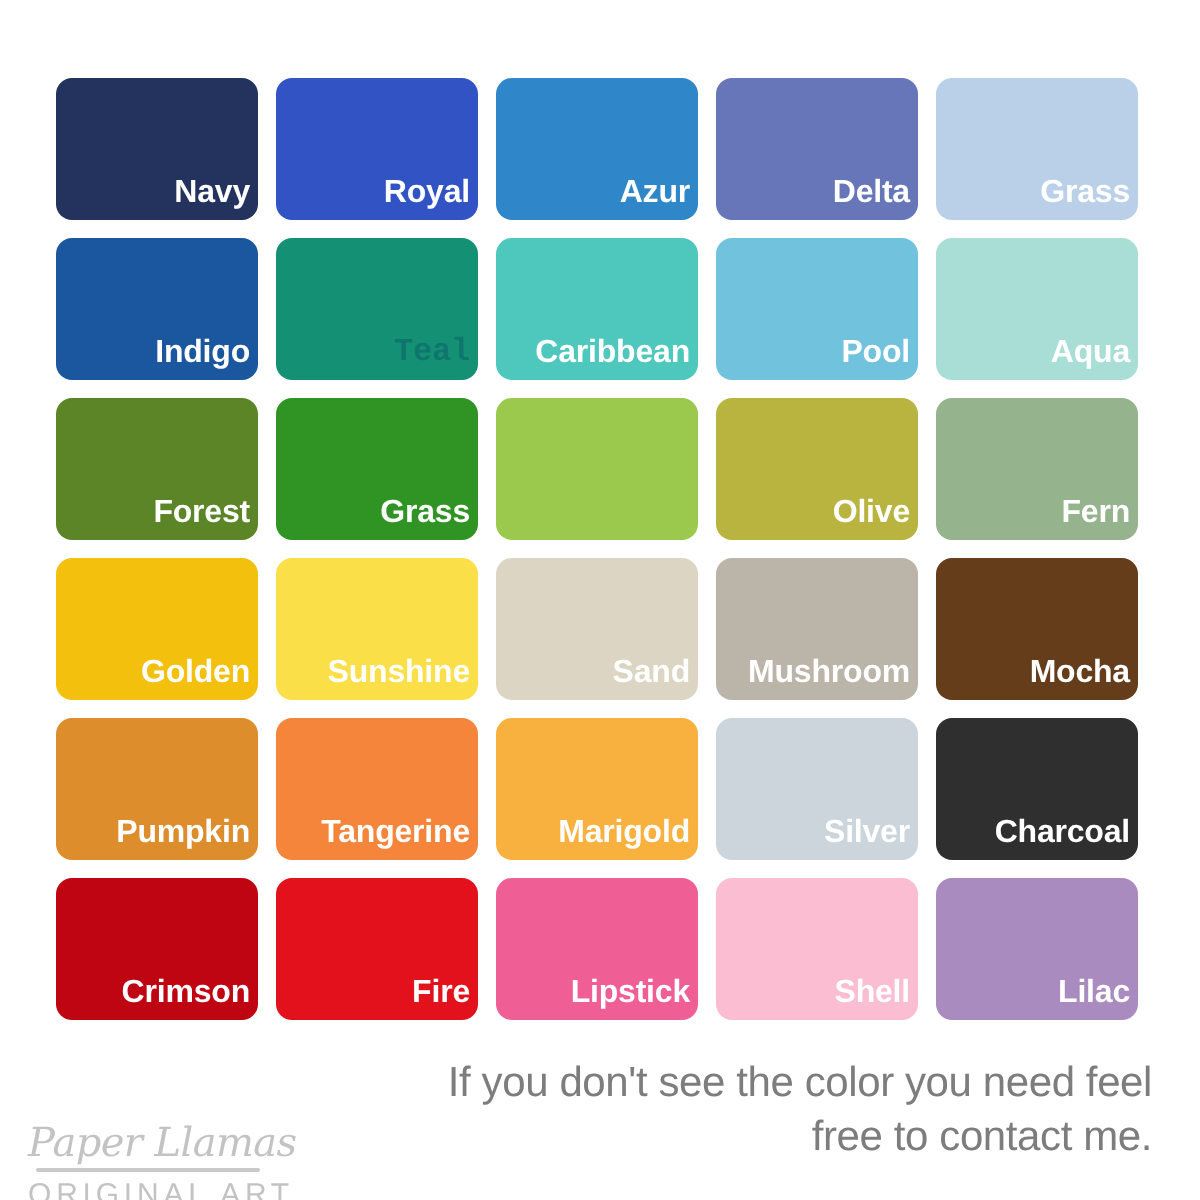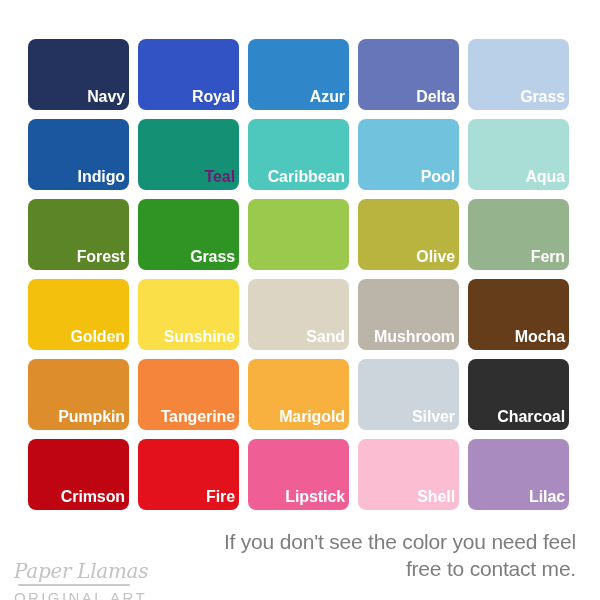--- a/index.html
+++ b/index.html
@@ -136,21 +136,21 @@
       <div class="swatch">
         <div class="swatch-fill" style="background: rgb(185, 208, 232);"></div>
         <div class="swatch-label" style="color: rgb(255, 255, 255);">Grass</div>
       </div>
       <div class="swatch">
         <div class="swatch-fill" style="background: rgb(27, 87, 159);"></div>
         <div class="swatch-label" style="color: rgb(255, 255, 255);">Indigo</div>
       </div>
       <div class="swatch">
         <div class="swatch-fill" style="background: rgb(20, 145, 117);"></div>
-        <div class="swatch-label" style="color: #701a75;">Teal</div>
+        <div class="swatch-label" style="color: #0f766e; font-family: Liberation Mono, monospace;">Teal</div>
       </div>
       <div class="swatch">
         <div class="swatch-fill" style="background: rgb(78, 199, 189);"></div>
         <div class="swatch-label" style="color: rgb(255, 255, 255); margin-top: 16px;">Caribbean</div>
       </div>
       <div class="swatch">
         <div class="swatch-fill" style="background: rgb(113, 195, 221);"></div>
         <div class="swatch-label" style="color: rgb(255, 255, 255);">Pool</div>
       </div>
       <div class="swatch">

